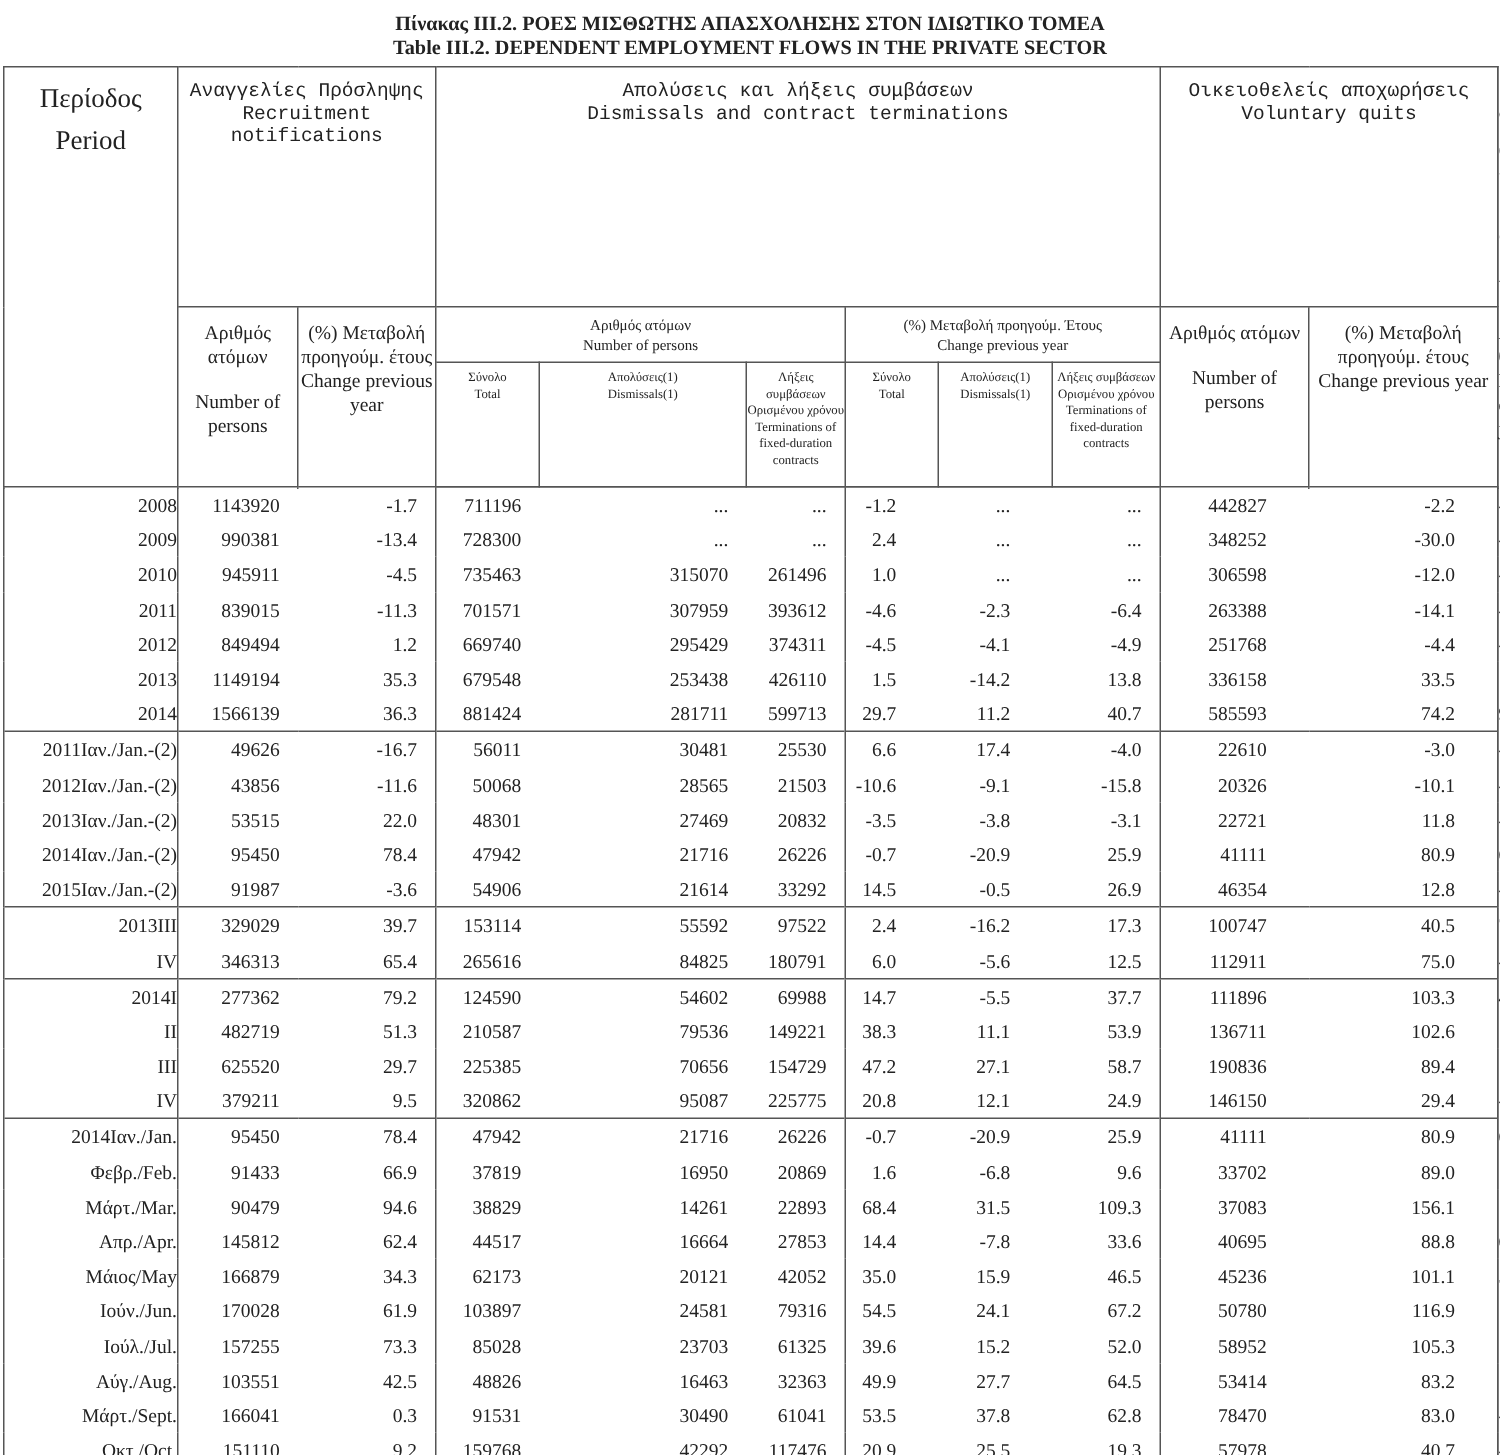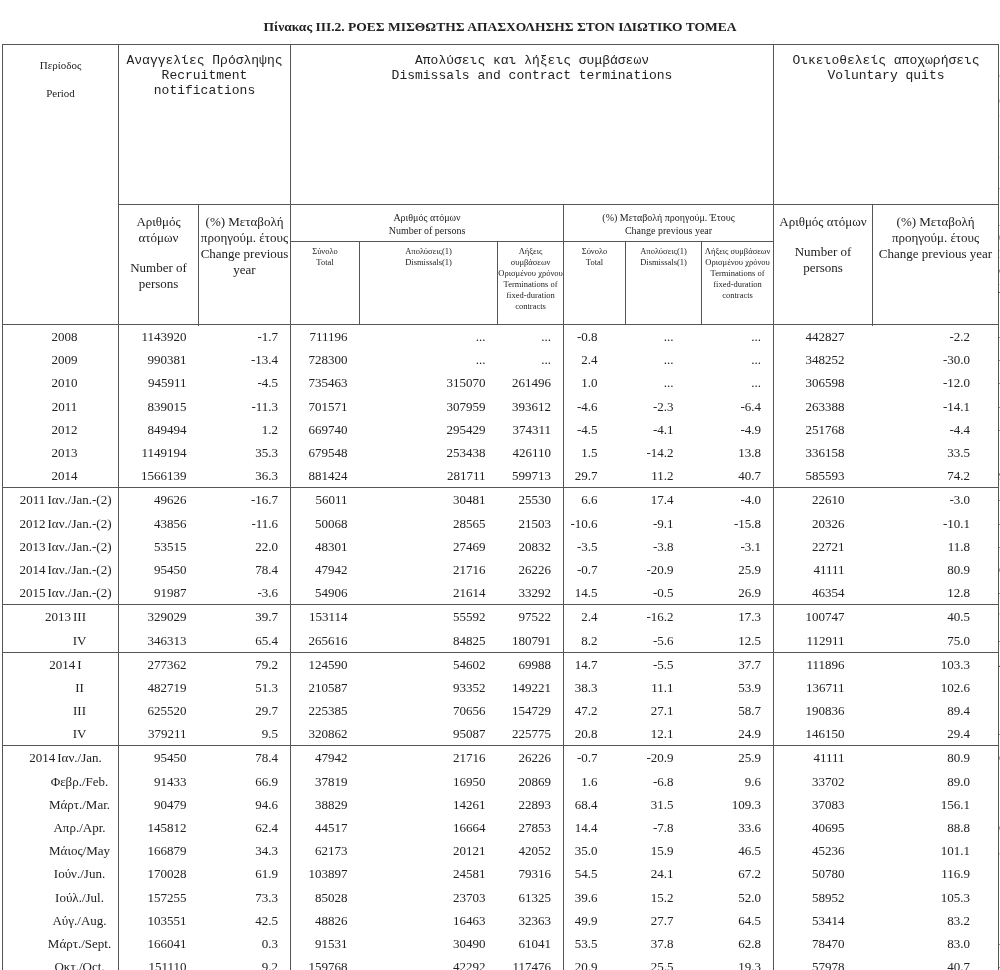--- a/index.html
+++ b/index.html
@@ -1,41 +1,42 @@
 <!DOCTYPE html>
 <html><head>
 <meta charset="utf-8">
 <style>
   html, body { margin:0; padding:0; background:#fff; }
   body { width:1000px; height:970px; overflow:hidden; font-family:"Liberation Serif","DejaVu Serif",serif; color:#222; }
-  .title { text-align:center; font-weight:bold; font-size:13.5px; line-height:16px; height:40px; padding-top:19px; box-sizing:border-box; }
+  .title { text-align:center; font-weight:bold; font-size:13.5px; line-height:16px; height:40px; padding-top:8px; box-sizing:border-box; }
   table { border-collapse:collapse; position:absolute; left:2px; top:44px; width:996px; table-layout:fixed; }
   td, th { padding:0; font-weight:normal; }
   .hdr th { border:1.3px solid #555; vertical-align:top; text-align:center; }
   .h1 { font-size:13px; line-height:15px; padding-top:8px;font-family:Liberation Mono, monospace; }
   .h1 .small { font-size:10px; line-height:13px; }
   .h2 { font-size:13px; line-height:16px; padding-top:9px; }
   .h3 { font-size:10px; line-height:13px; padding-top:6px; }
   .h4 { font-size:8.5px; line-height:11px; padding-top:4px; }
-  .period-h { font-size:11px; line-height:28px; padding-top:6px; }
+  .period-h { font-size:18px; line-height:28px; padding-top:6px; }
   tbody td { font-size:13px; height:23.2px; line-height:23px; text-align:right; white-space:nowrap; }
-  tbody td.per { text-align:center; padding-left:8px; }
+  tbody td.per { text-align:right; padding-left:8px; }
   tbody td.per .yr { display:inline-block; width:30px; }
   .grp-start td { border-top:1.3px solid #555; }
   tbody tr td:first-child { border-left:1.3px solid #555; }
   tbody tr td:last-child { border-right:1.3px solid #555; }
   .vl { border-left:1.3px solid #555; }
   .pr1 { padding-right:12px; }
   .pr2 { padding-right:28px; }
 </style>
 </head>
 <body>
 
 <div class="title">
   <div>Πίνακας ΙΙΙ.2. ΡΟΕΣ ΜΙΣΘΩΤΗΣ ΑΠΑΣΧΟΛΗΣΗΣ ΣΤΟΝ ΙΔΙΩΤΙΚΟ ΤΟΜΕΑ</div>
+  <div>Table III.2. DEPENDENT EMPLOYMENT FLOWS IN THE PRIVATE SECTOR</div>
 </div>
 
 <table>
   <colgroup>
     <col style="width:116px">
       <col style="width:80px">
       <col style="width:92px">
     <col style="width:69px">
       <col style="width:64px">
       <col style="width:74px">
@@ -132,21 +133,21 @@
     <tr style="height:0"></tr>
   </thead>
   <tbody id="tbody">
       <tr class="grp-start">
         <td class="per"><span class="yr">2008</span><span></span></td>
         <td class="num vl pr1">1143920</td>
         <td class="num pr1">-1.7</td>
         <td class="num vl pr1">711196</td>
         <td class="num pr1" colspan="2">...</td>
         <td class="num pr1">...</td>
-        <td class="num vl pr2">-0.8</td>
+        <td class="num vl pr2">-1.2</td>
         <td class="num pr2">...</td>
         <td class="num pr1">...</td>
         <td class="num vl pr2">442827</td>
         <td class="num pr2">-2.2</td>
         <td class="num vl pr1">-10103</td>
       </tr>
       <tr>
         <td class="per"><span class="yr">2009</span><span></span></td>
         <td class="num vl pr1">990381</td>
         <td class="num pr1">-13.4</td>
@@ -314,21 +315,21 @@
         <td class="num pr2">40.5</td>
         <td class="num vl pr1">75168</td>
       </tr>
       <tr>
         <td class="per"><span class="yr" style="width: 30px;"></span><span>IV</span></td>
         <td class="num vl pr1">346313</td>
         <td class="num pr1">65.4</td>
         <td class="num vl pr1">265616</td>
         <td class="num pr1" colspan="2">84825</td>
         <td class="num pr1">180791</td>
-        <td class="num vl pr2">8.2</td>
+        <td class="num vl pr2">6.0</td>
         <td class="num pr2">-5.6</td>
         <td class="num pr1">12.5</td>
         <td class="num vl pr2">112911</td>
         <td class="num pr2">75.0</td>
         <td class="num vl pr1">-32214</td>
       </tr>
       <tr class="grp-start">
         <td class="per"><span class="yr">2014</span><span>I</span></td>
         <td class="num vl pr1">277362</td>
         <td class="num pr1">79.2</td>
@@ -340,21 +341,21 @@
         <td class="num pr1">37.7</td>
         <td class="num vl pr2">111896</td>
         <td class="num pr2">103.3</td>
         <td class="num vl pr1">40876</td>
       </tr>
       <tr>
         <td class="per"><span class="yr" style="width: 30px;"></span><span>II</span></td>
         <td class="num vl pr1">482719</td>
         <td class="num pr1">51.3</td>
         <td class="num vl pr1">210587</td>
-        <td class="num pr1" colspan="2">93352</td>
+        <td class="num pr1" colspan="2">79536</td>
         <td class="num pr1">149221</td>
         <td class="num vl pr2">38.3</td>
         <td class="num pr2">11.1</td>
         <td class="num pr1">53.9</td>
         <td class="num vl pr2">136711</td>
         <td class="num pr2">102.6</td>
         <td class="num vl pr1">135421</td>
       </tr>
       <tr>
         <td class="per"><span class="yr" style="width: 30px;"></span><span>III</span></td>

